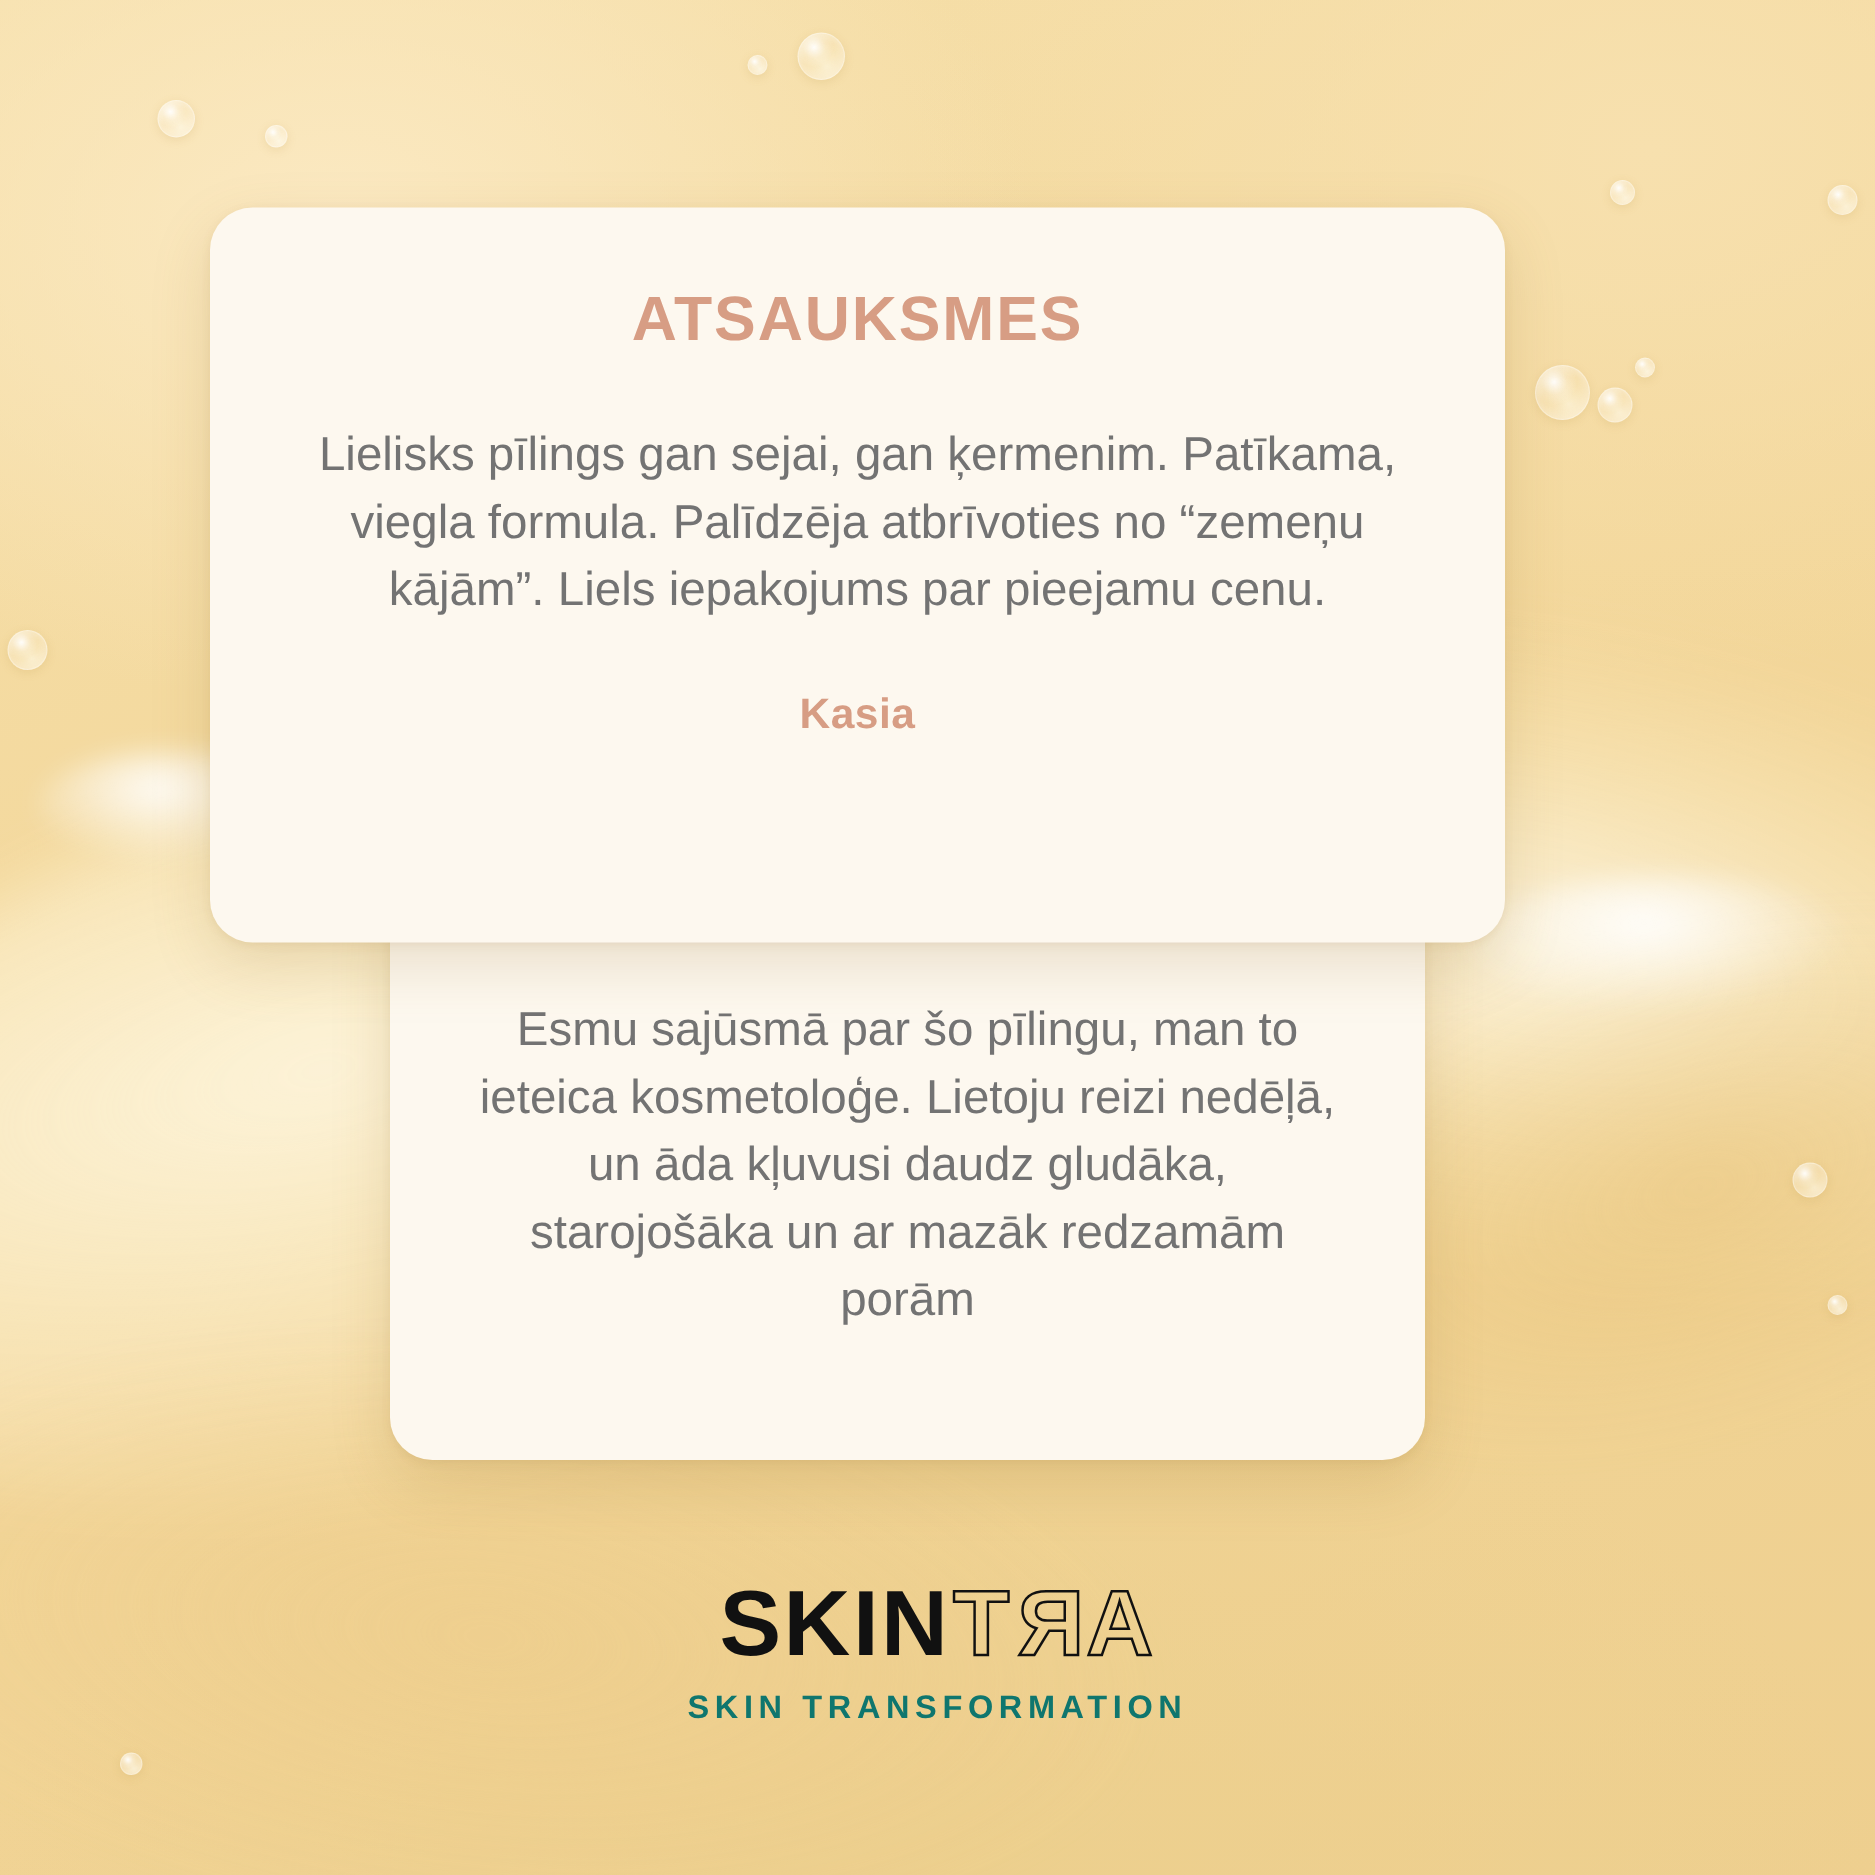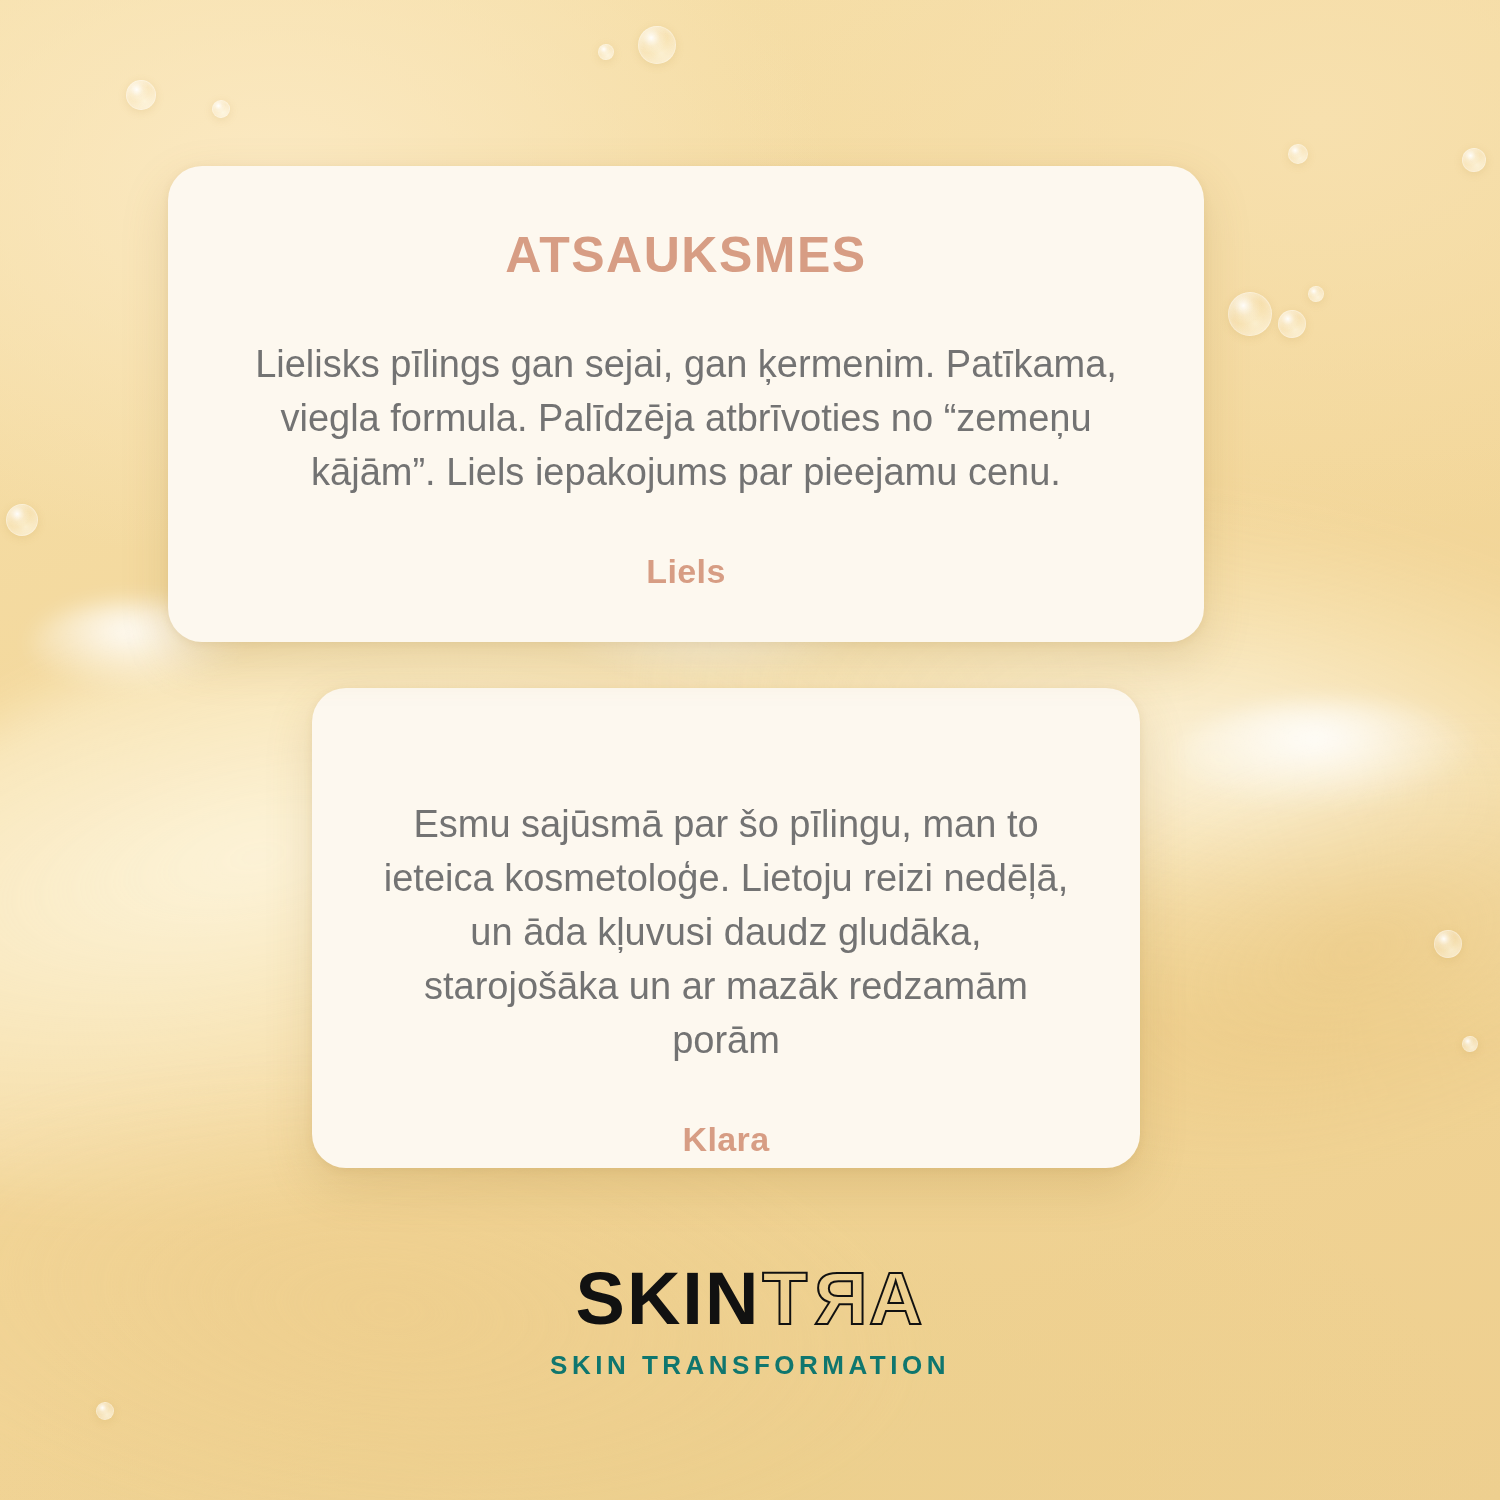--- a/index.html
+++ b/index.html
@@ -83,21 +83,21 @@
     position: absolute;
     background: #fdf8ef;
     border-radius: 34px;
     box-shadow: 0 18px 48px rgba(150,110,40,.18), 0 2px 8px rgba(150,110,40,.10);
     box-sizing: border-box;
   }
   .card-top {
     left: 168px;
     top: 166px;
     width: 1036px;
-    height: 476px;
+    height: 588px;
     padding: 60px 72px 40px;
     z-index: 3;
   }
   .card-bottom {
     left: 312px;
     top: 688px;
     width: 828px;
     height: 480px;
     padding: 110px 70px 40px;
     z-index: 2;
@@ -194,26 +194,25 @@
   <div class="bubble" style="left:1278px; top:310px; width:26px; height:26px;"></div>
   <div class="bubble" style="left:1308px; top:286px; width:14px; height:14px;"></div>
   <div class="bubble" style="left:6px; top:504px; width:30px; height:30px;"></div>
   <div class="bubble" style="left:1434px; top:930px; width:26px; height:26px;"></div>
   <div class="bubble" style="left:1462px; top:1036px; width:14px; height:14px;"></div>
   <div class="bubble" style="left:96px; top:1402px; width:16px; height:16px;"></div>
 
   <div class="card card-top">
     <h1 class="card-heading">ATSAUKSMES</h1>
     <p class="quote">Lielisks pīlings gan sejai, gan ķermenim. Patīkama, viegla formula. Palīdzēja atbrīvoties no “zemeņu kājām”. Liels iepakojums par pieejamu cenu.</p>
-    <p class="author">Liels</p>
+    <p class="author">Kasia</p>
   </div>
 
   <div class="card card-bottom">
     <p class="quote">Esmu sajūsmā par šo pīlingu, man to ieteica kosmetoloģe. Lietoju reizi nedēļā, un āda kļuvusi daudz gludāka, starojošāka un ar mazāk redzamām porām</p>
-    <p class="author">Klara</p>
   </div>
 
   <div class="brand">
     <div class="brand-word">
       <span class="brand-solid">SKIN</span>
       <span class="brand-outline">T</span>
       <span class="brand-outline"><span class="flip">R</span></span>
       <span class="brand-outline">A</span>
     </div>
     <div class="brand-tagline">SKIN TRANSFORMATION</div>

